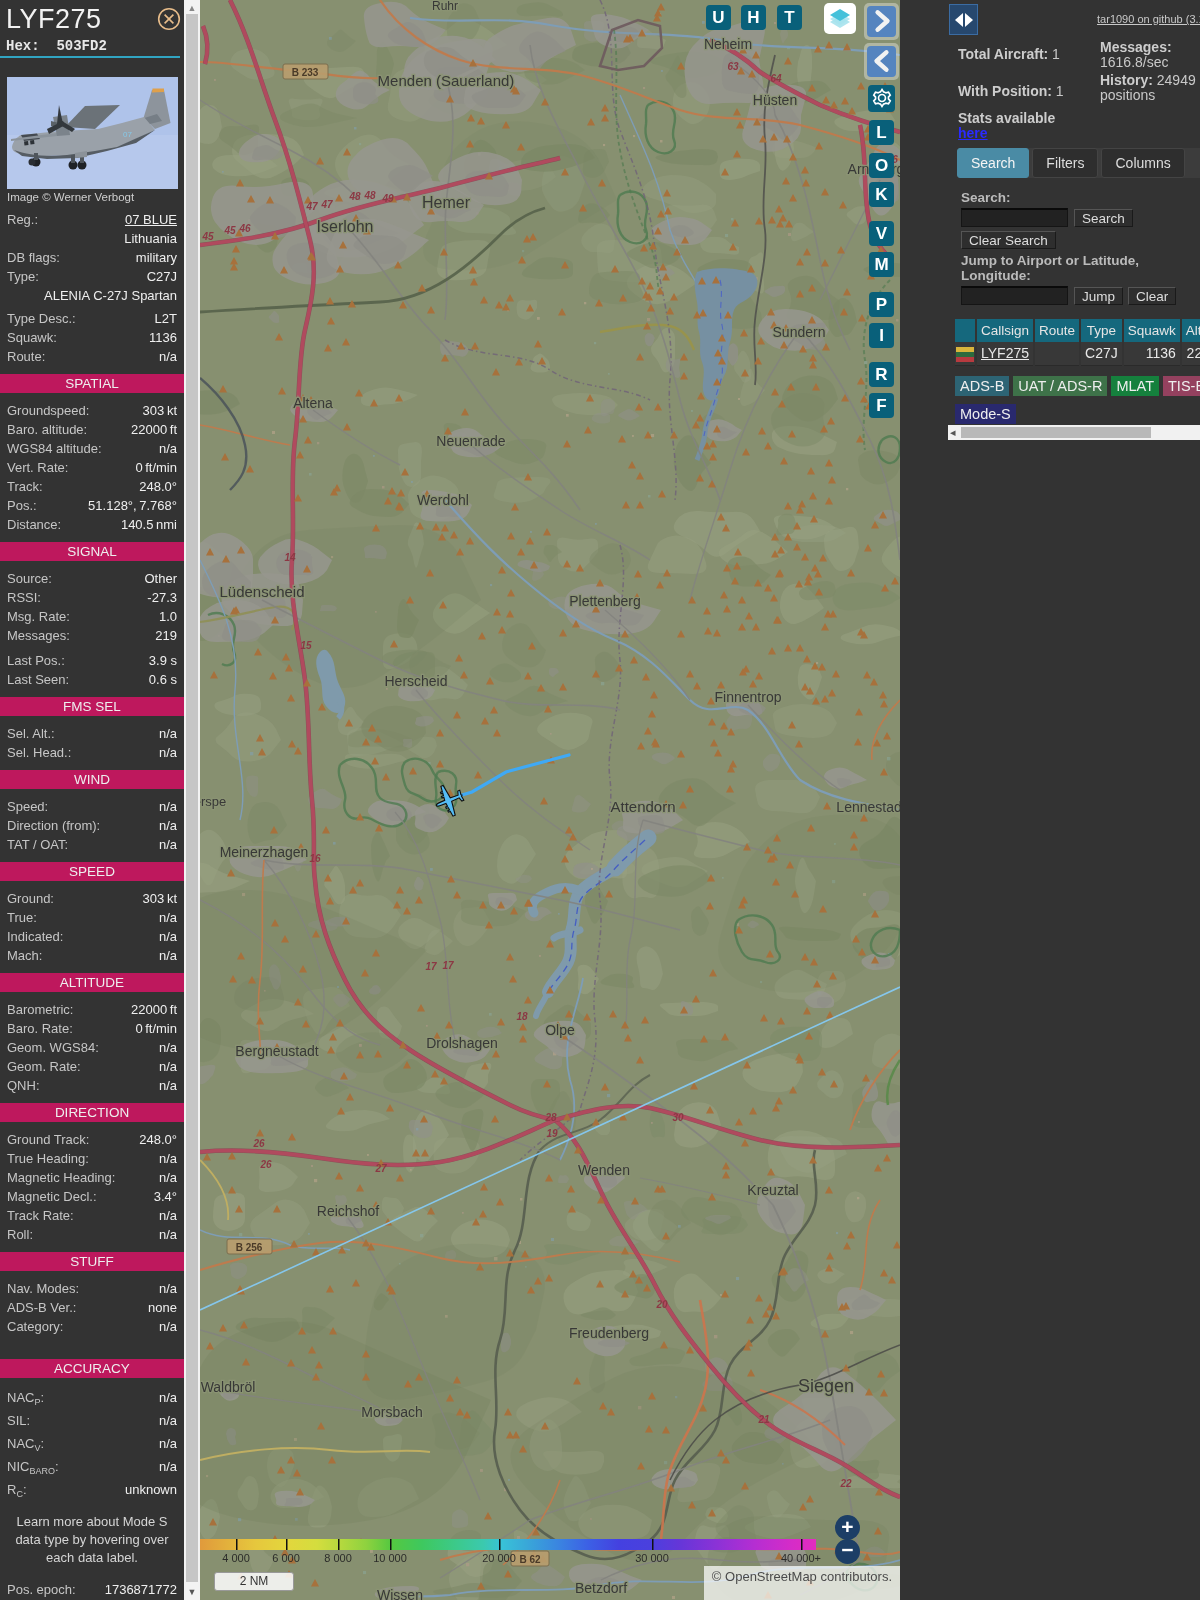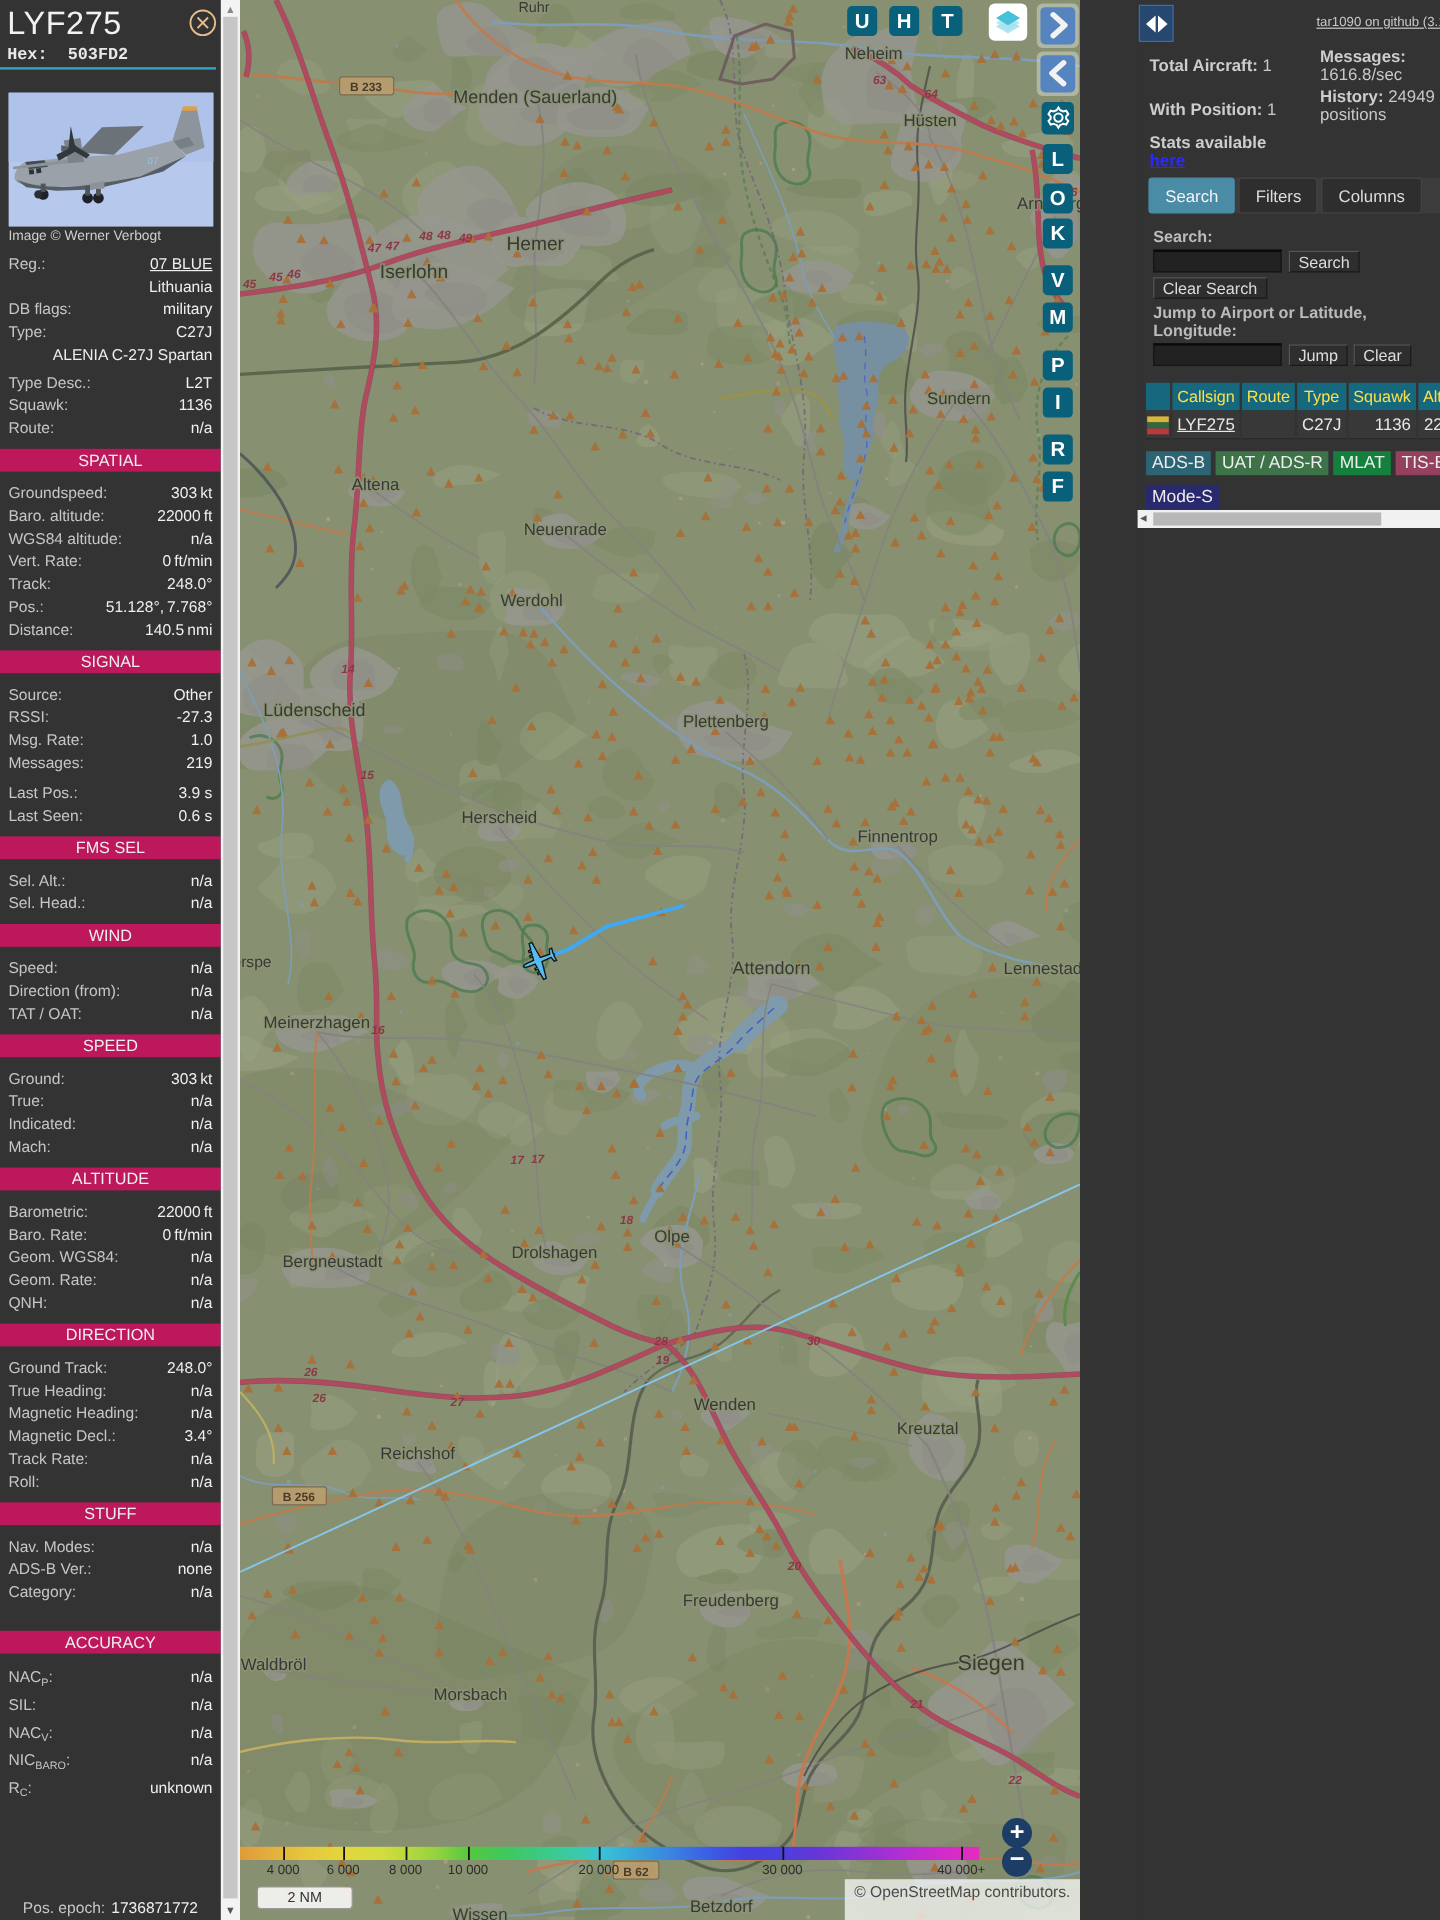--- a/index.html
+++ b/index.html
@@ -16,21 +16,21 @@
 #photocap{font-size:11.5px;color:#cfcfcf;margin:2px 0 0 7px}
 #rows{margin-top:7px}
 .irow{display:flex;justify-content:space-between;padding:1.5px 7px;font-size:13px;line-height:16px}
 .irow .lab{color:#c6c6c6;white-space:nowrap}
 .irow .val{color:#efefef;text-align:right;white-space:nowrap;margin-left:auto}
 .ul{text-decoration:underline}
 sub{font-size:9px;line-height:0;vertical-align:-3px}
 .shead{background:#be185d;color:#eee;text-align:center;font-size:13.5px;padding:0;margin:8px 0;height:19px;line-height:19px}
 #learn{font-size:13px;color:#d5d5d5;text-align:center;margin:12px 8px 0 8px;line-height:18px}
 .irow.acc{padding:3.5px 7px}
-#posepoch{position:absolute;bottom:3px;left:0;width:184px;display:flex;justify-content:space-between;padding:0 19px;font-size:13px}
+#posepoch{position:absolute;bottom:3px;left:0;width:184px;display:flex;justify-content:space-between;padding:0 7px;font-size:13px}
 #posepoch .lab{color:#c6c6c6}#posepoch .val{color:#efefef}
 #sidescroll{position:absolute;left:184px;top:0;width:16px;height:1600px;background:#f3f3f3}
 #sarrow{color:#888;font-size:9px;text-align:center;padding-top:3px}
 #sthumb{position:absolute;left:2px;top:14px;width:12px;height:1568px;background:#c6c6c6}
 #sarrow2{position:absolute;bottom:3px;width:16px;color:#555;font-size:9px;text-align:center}
 
 
 #map{position:absolute;left:200px;top:0;width:700px;height:1600px;overflow:hidden}
 .mbtn{position:absolute;width:25px;height:25px;background:#09607a;color:#fff;border-radius:4px;font-weight:bold;font-size:17px;text-align:center;line-height:25px}
 .gearbtn{width:27px;height:27px;line-height:24px}
@@ -65,21 +65,21 @@
 .tab{height:30px;line-height:29px;padding:0 13px;font-size:14px;color:#ddd;background:#2e2e2e;border:1px solid #444;border-radius:3px;margin-right:3px}
 .tab.active{background:#4a8ba5;color:#f5f5f5;border-color:#4a8ba5}
 #searcharea{position:absolute;left:13px;top:190px;width:280px;font-size:13.5px}
 .blab{font-weight:bold;color:#bbb;margin-bottom:3px;line-height:15px}
 .frow{margin-bottom:4px;white-space:nowrap}
 .inp{display:inline-block;width:107px;height:19px;background:#222;border:1px solid #151515;border-top:2px solid #0a0a0a;vertical-align:middle;margin-right:6px}
 .btn{display:inline-block;height:18px;line-height:17px;background:#2e2e2e;color:#ddd;padding:0 7px;font-size:13.5px;border:1px solid #555;border-right-color:#1a1a1a;border-bottom-color:#1a1a1a;vertical-align:middle;margin-right:5px}
 #actable{position:absolute;left:7px;top:319px;width:293px;border-collapse:collapse;font-size:14px}
 #actable td{padding:2px 4px;height:19px;line-height:19px}
 #actable td.c0{padding:2px 1px}
-#actable .th td{background:#15687d;color:#fde047;text-align:center;font-size:13.5px;border-left:2px solid #333}
+#actable .th td{background:#15687d;color:#e5e5e5;text-align:center;font-size:13.5px;border-left:2px solid #333}
 #actable .th td.c0{border-left:none}
 #actable .tr1 td{color:#e8e8e8;border-bottom:1px solid #2a2a2a;background:#383838;border-left:2px solid #333}
 #actable .tr1 td.c0{border-left:none}
 .c0{width:18px}.c1{width:53px}.c2{width:40px}.c3{width:34px}.c4{width:48px}.c5{width:46px}.c6{width:36px}
 .tr1 .c3,.tr1 .c4,.tr1 .c5{text-align:right}
 .flag{display:inline-block;width:18px;height:15px;vertical-align:middle}
 .flag i{display:block;height:5px}
 .fy{background:#d9b53c}.fg{background:#2d6b3e}.fr{background:#b73a3f}
 #chips{position:absolute;left:7px;top:372px;width:290px;font-size:14.5px;line-height:28px}
 .chip{padding:2px 5px;margin-right:4px;color:#eee}
@@ -336,20 +336,21 @@
         </div>
         <div class="irow acc">
           <span class="lab">NIC<sub>BARO</sub>:</span>
           <span class="val">n/a</span>
         </div>
         <div class="irow acc">
           <span class="lab">R<sub>C</sub>:</span>
           <span class="val">unknown</span>
         </div>
       </div>
+ <div id="learn">Learn more about Mode S data type by hovering over each data label.</div>
  <div id="posepoch">
         <span class="lab">Pos. epoch:</span>
         <span class="val">1736871772</span>
       </div>
 </div>
 <div id="sidescroll">
       <div id="sarrow">▲</div>
       <div id="sthumb"></div>
       <div id="sarrow2">▼</div>
     </div>

